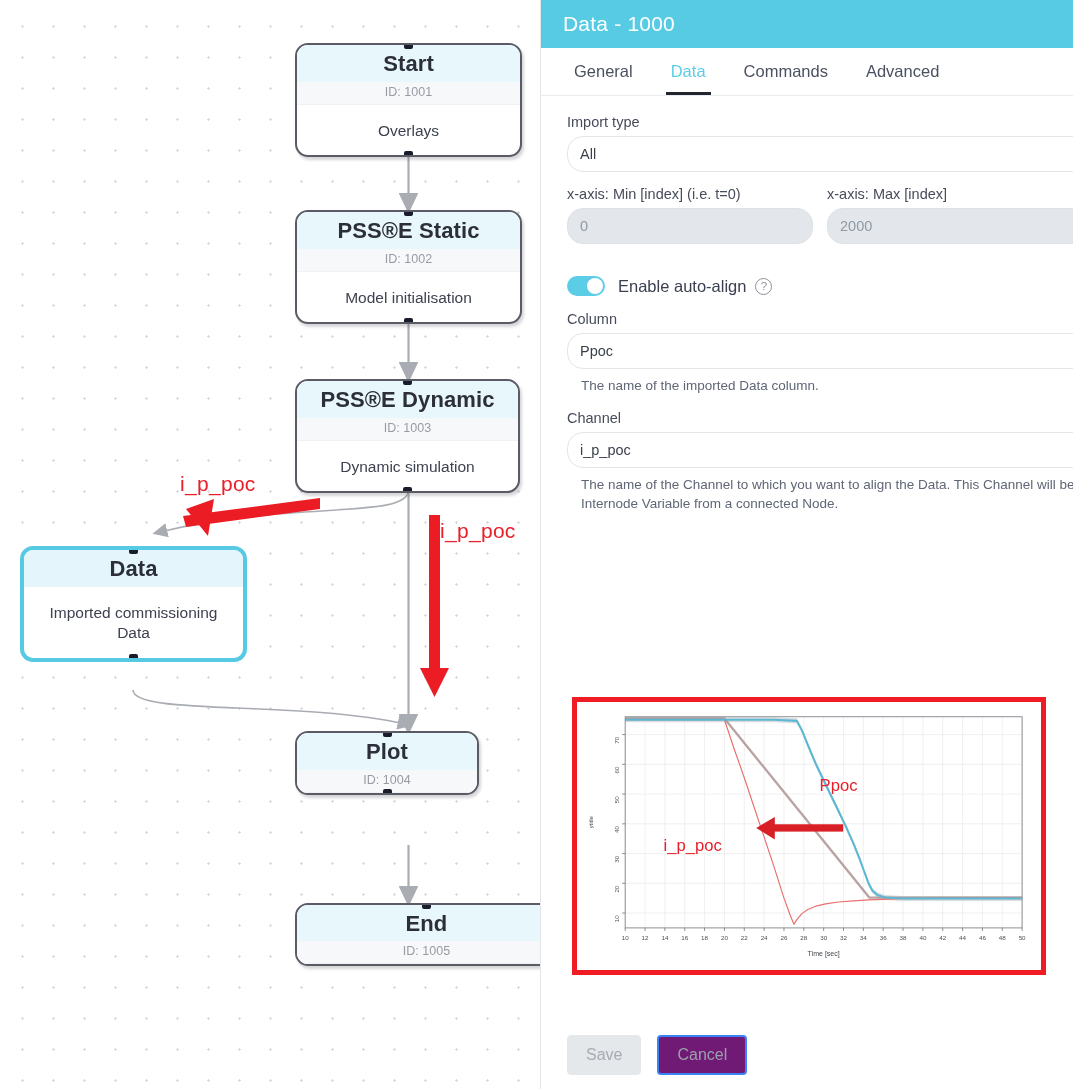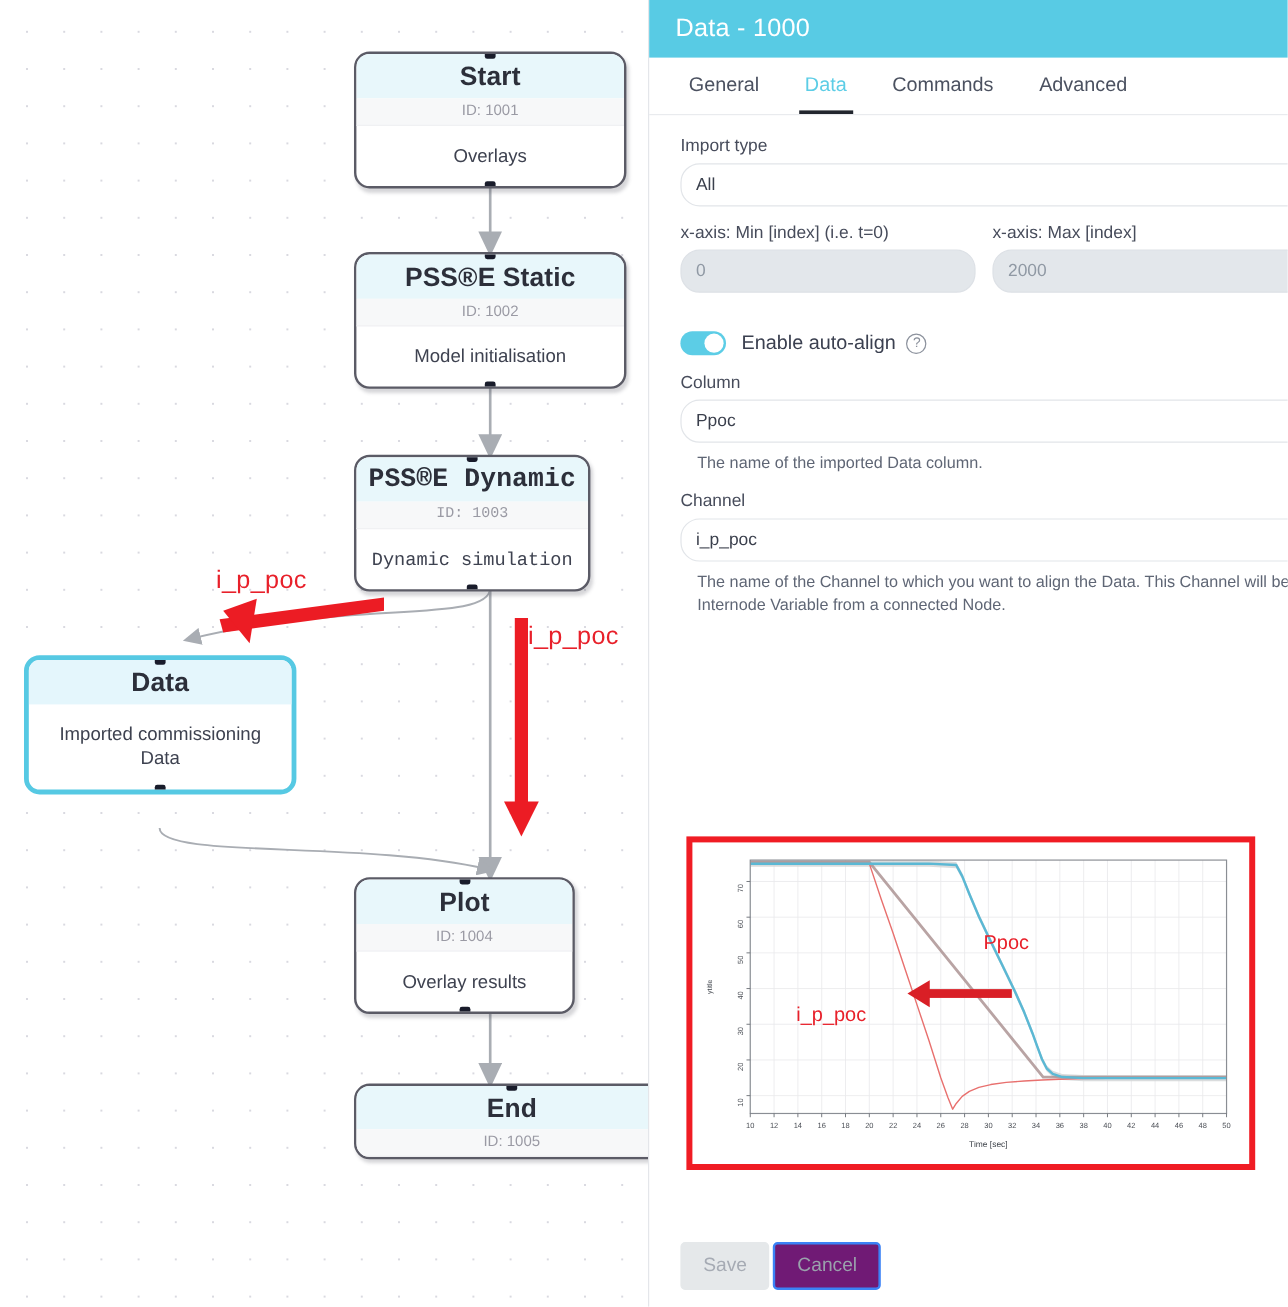--- a/index.html
+++ b/index.html
@@ -69,21 +69,21 @@
     border-radius: 2px;
     left: 50%;
     margin-left: -4.5px;
   }
   .node .port.top { top: -5px; }
   .node .port.bot { bottom: -5px; }
 
   
   #node-start   { left: 295px; top: 43px;  width: 227px; }
   #node-static  { left: 295px; top: 210px; width: 227px; }
-  #node-dynamic { left: 295px; top: 379px; width: 197px; font-family: Liberation Mono, monospace; }
+  #node-dynamic { left: 295px; top: 379px; width: 225px; }
   #node-data    { left: 20px;  top: 546px; width: 227px; }
   #node-plot    { left: 295px; top: 731px; width: 184px; }
   #node-end     { left: 295px; top: 903px; width: 263px; }
   #node-end .hdr { padding-bottom: 6px; }
 
   
   .annot-label {
     position: absolute;
     color: #e8202a;
     font-size: 21px;
@@ -242,21 +242,21 @@
     background: #ffffff;
     padding: 3px;
   }
   #chart-svg { display: block; width: 100%; height: 100%; }
 
   
   #panel-footer {
     position: absolute; left: 0; bottom: 0;
     width: 533px;
     padding: 0 26px 14px 26px;
-    display: flex; gap: 3px;
+    display: flex; gap: 16px;
   }
   .btn {
     min-width: 72px; height: 40px;
     border-radius: 4px;
     font-size: 16px;
     display: flex; align-items: center; justify-content: center;
     padding: 0 18px;
     font-family: "Liberation Sans", sans-serif;
   }
   #save-btn {
@@ -332,21 +332,20 @@
       <span class="port top"></span>
       <div class="hdr">Data</div>
       <div class="body">Imported commissioning Data</div>
       <span class="port bot"></span>
     </div>
 
     <div class="node" id="node-plot">
       <span class="port top"></span>
       <div class="hdr">Plot</div>
       <div class="idband">ID: 1004</div>
-      <div class="body">Overlay results</div>
       <span class="port bot"></span>
     </div>
 
     <div class="node" id="node-end">
       <span class="port top"></span>
       <div class="hdr">End</div>
       <div class="idband">ID: 1005</div>
     </div>
 
     <div class="annot-label" id="annot-label-1">i_p_poc</div>

